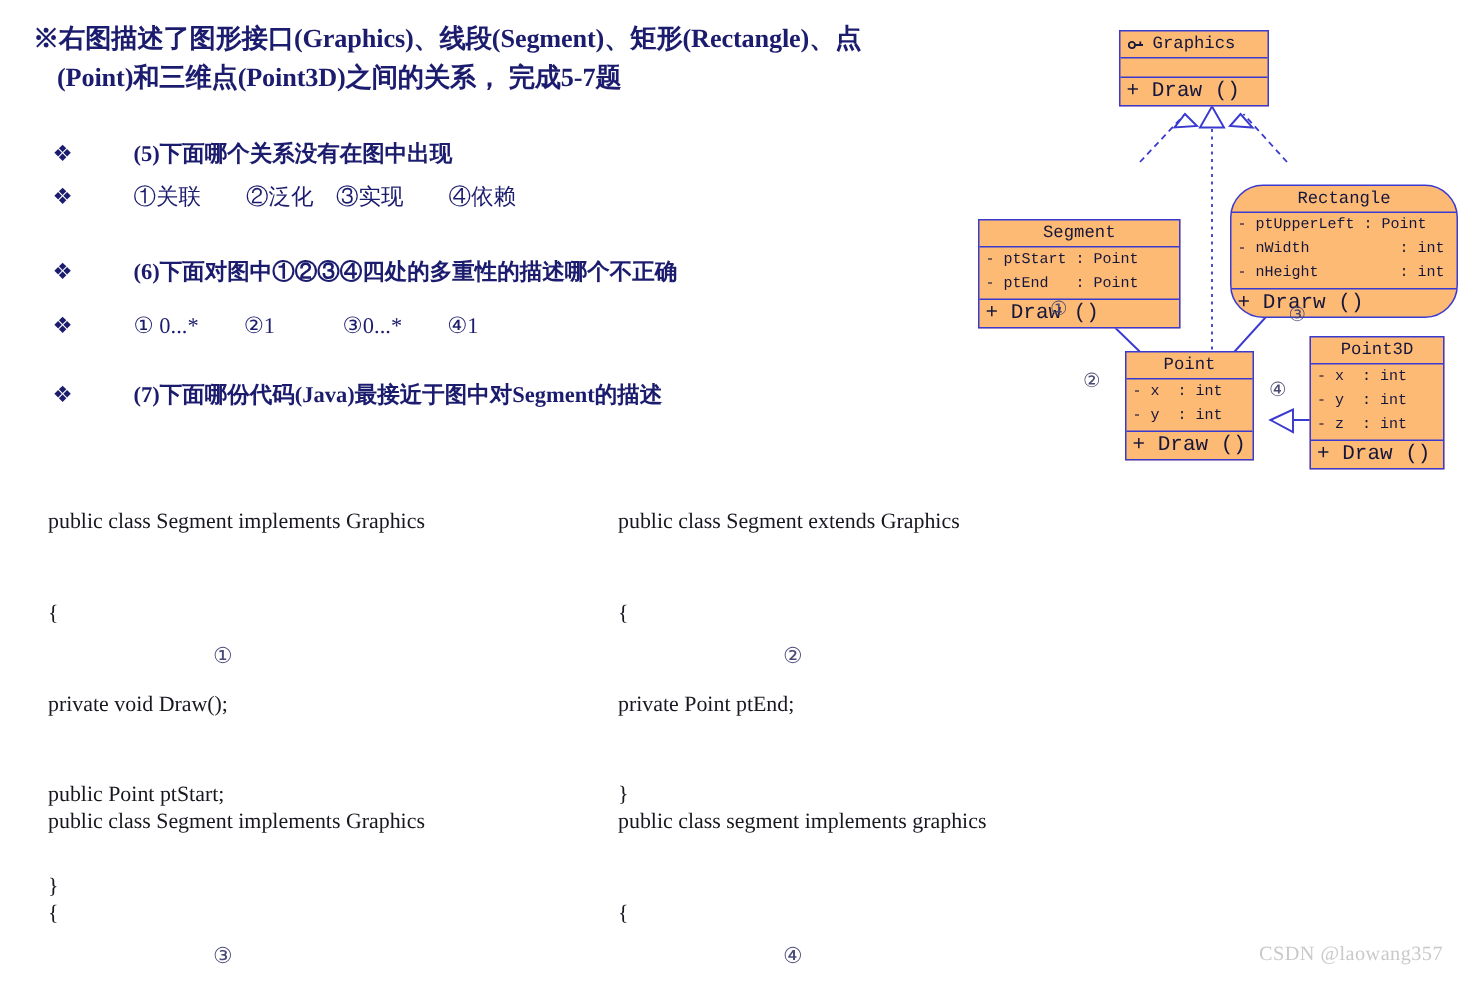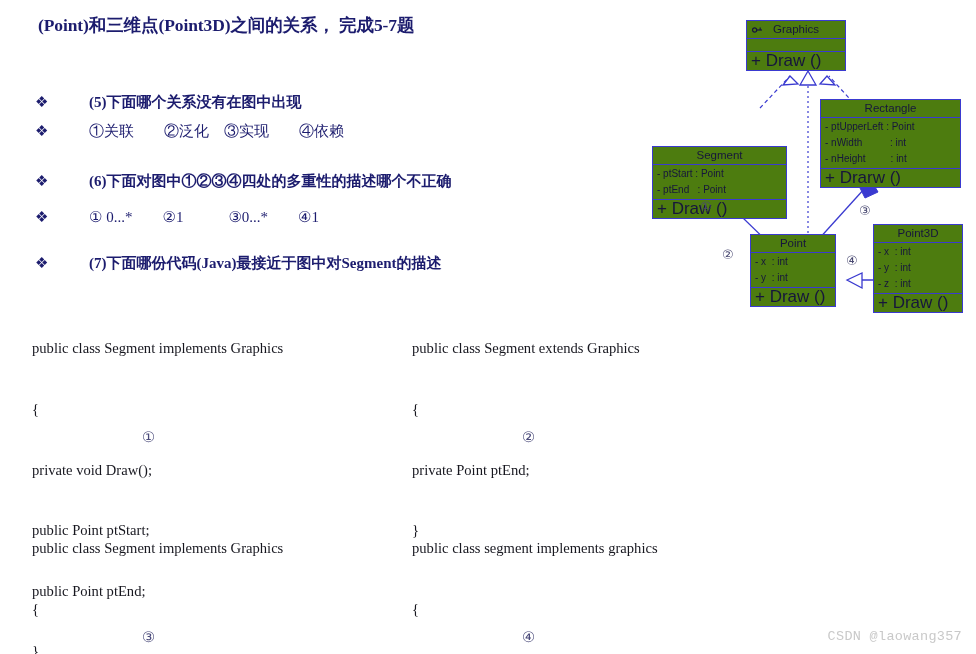--- a/index.html
+++ b/index.html
@@ -71,63 +71,63 @@
     font-family: "Liberation Serif", serif;
     font-size: 14.6px;
     color: #4a4a7a;
   }
 
   
   #watermark {
     position: absolute;
     right: 14px;
     bottom: 10px;
-    font-family: Liberation Mono, monospace;
+    font-family: Liberation Serif, serif;
     font-size: 13.5px;
     color: #c9c9c9;
     letter-spacing: 0.3px;
   }
 
   
   #uml {
     position: absolute;
     left: 640px;
     top: 8px;
     width: 336px;
     height: 320px;
   }
   #uml svg { display: block; }
 
   .uml-box {
     position: absolute;
     border: 1.5px solid #3a3ad0;
-    background: #4d7c0f;
+    background: #fdba74;
     box-sizing: border-box;
-    font-family: Liberation Sans, sans-serif;
+    font-family: Liberation Mono, monospace;
     color: #16163c;
   }
   .uml-title {
     text-align: center;
     font-size: 11.5px;
     line-height: 17px;
     height: 17px;
     border-bottom: 1.5px solid #3a3ad0;
     position: relative;
     white-space: nowrap;
     overflow: hidden;
   }
   .uml-attrs {
     border-bottom: 1.5px solid #3a3ad0;
     font-size: 10px;
     line-height: 16px;
     padding: 1px 3px 1px 4px;
   }
   .uml-attrs.empty { height: 12px; padding: 0; }
   .uml-ops {
-    font-size: 17px;
+    font-size: 14px;
     line-height: 16px;
     padding: 1px 3px 1px 4px;
   }
   .uml-attrs div, .uml-ops div { white-space: pre; }
 
   .iface-icon {
     position: absolute;
     left: 5px;
     top: 5px;
     width: 11px;
@@ -141,20 +141,21 @@
     color: #4a4a72;
     line-height: 1;
   }
 </style>
 </head>
 <body>
 
 <div id="page">
 
   <div id="heading">
+    <span>※右图描述了图形接口(Graphics)、线段(Segment)、矩形(Rectangle)、点</span>
     <span class="l2">(Point)和三维点(Point3D)之间的关系， 完成5-7题</span>
   </div>
 
   <div class="qrow" style="left:35px; top:93px;">
     <span class="bullet">❖</span>
     <span class="qtext" style="padding-left:32px;">(5)下面哪个关系没有在图中出现</span>
   </div>
   <div class="qrow" style="left:35px; top:122px;">
     <span class="bullet">❖</span>
     <span class="qtext opts" style="padding-left:32px;">①关联　　②泛化　③实现　　④依赖</span>
@@ -172,21 +173,20 @@
   <div class="qrow" style="left:35px; top:254px;">
     <span class="bullet">❖</span>
     <span class="qtext" style="padding-left:32px;">(7)下面哪份代码(Java)最接近于图中对Segment的描述</span>
   </div>
 
   <div class="codeblock" style="left:32px; top:298px;">
     <div>public class Segment implements Graphics</div>
     <div>{</div>
     <div>private void Draw();</div>
     <div>public Point ptStart;</div>
-    <div>public Point ptEnd;</div>
     <div>}</div>
   </div>
   <div class="code-label" style="left:142px; top:428px;">①</div>
 
   <div class="codeblock" style="left:412px; top:298px;">
     <div>public class Segment extends Graphics</div>
     <div>{</div>
     <div>private Point ptEnd;</div>
     <div>}</div>
   </div>
@@ -258,21 +258,21 @@
       </div>
       <div class="uml-attrs">
         <div>- ptStart : Point</div>
         <div>- ptEnd   : Point</div>
       </div>
       <div class="uml-ops">
         <div>+ Draw ()</div>
       </div>
     </div>
 
-    <div class="uml-box" style="left:180px; top:91px; width:141px;">
+    <div class="uml-box" style="left:180px; top:115px; width:152px;border-radius:22px;">
       <div class="uml-title">
         <span>Rectangle</span>
       </div>
       <div class="uml-attrs">
         <div>- ptUpperLeft : Point</div>
         <div>- nWidth          : int</div>
         <div>- nHeight         : int</div>
       </div>
       <div class="uml-ops">
         <div>+ Drarw ()</div>

